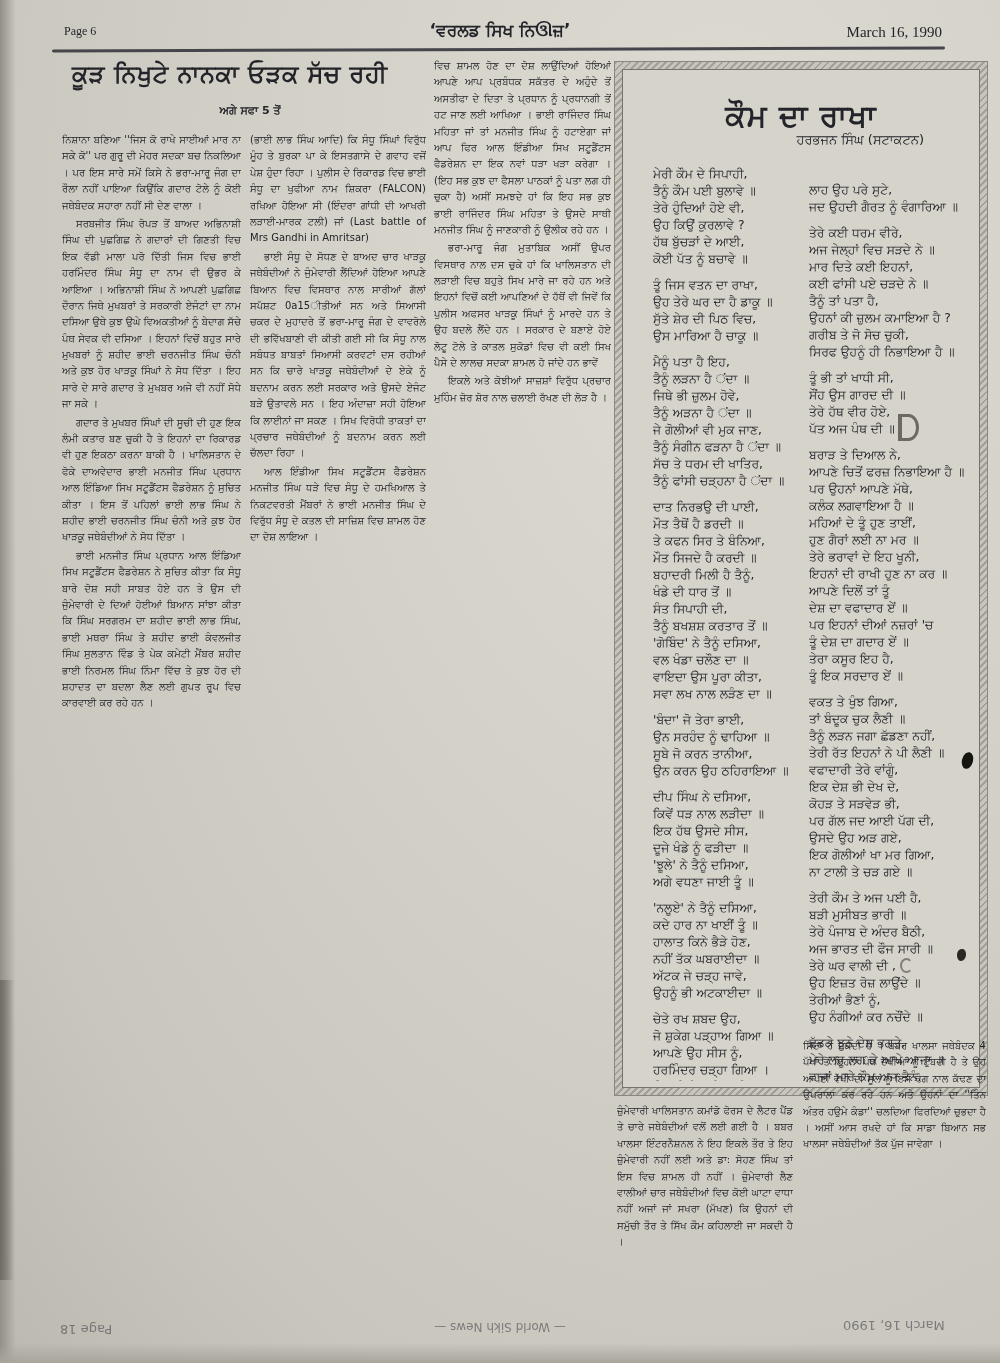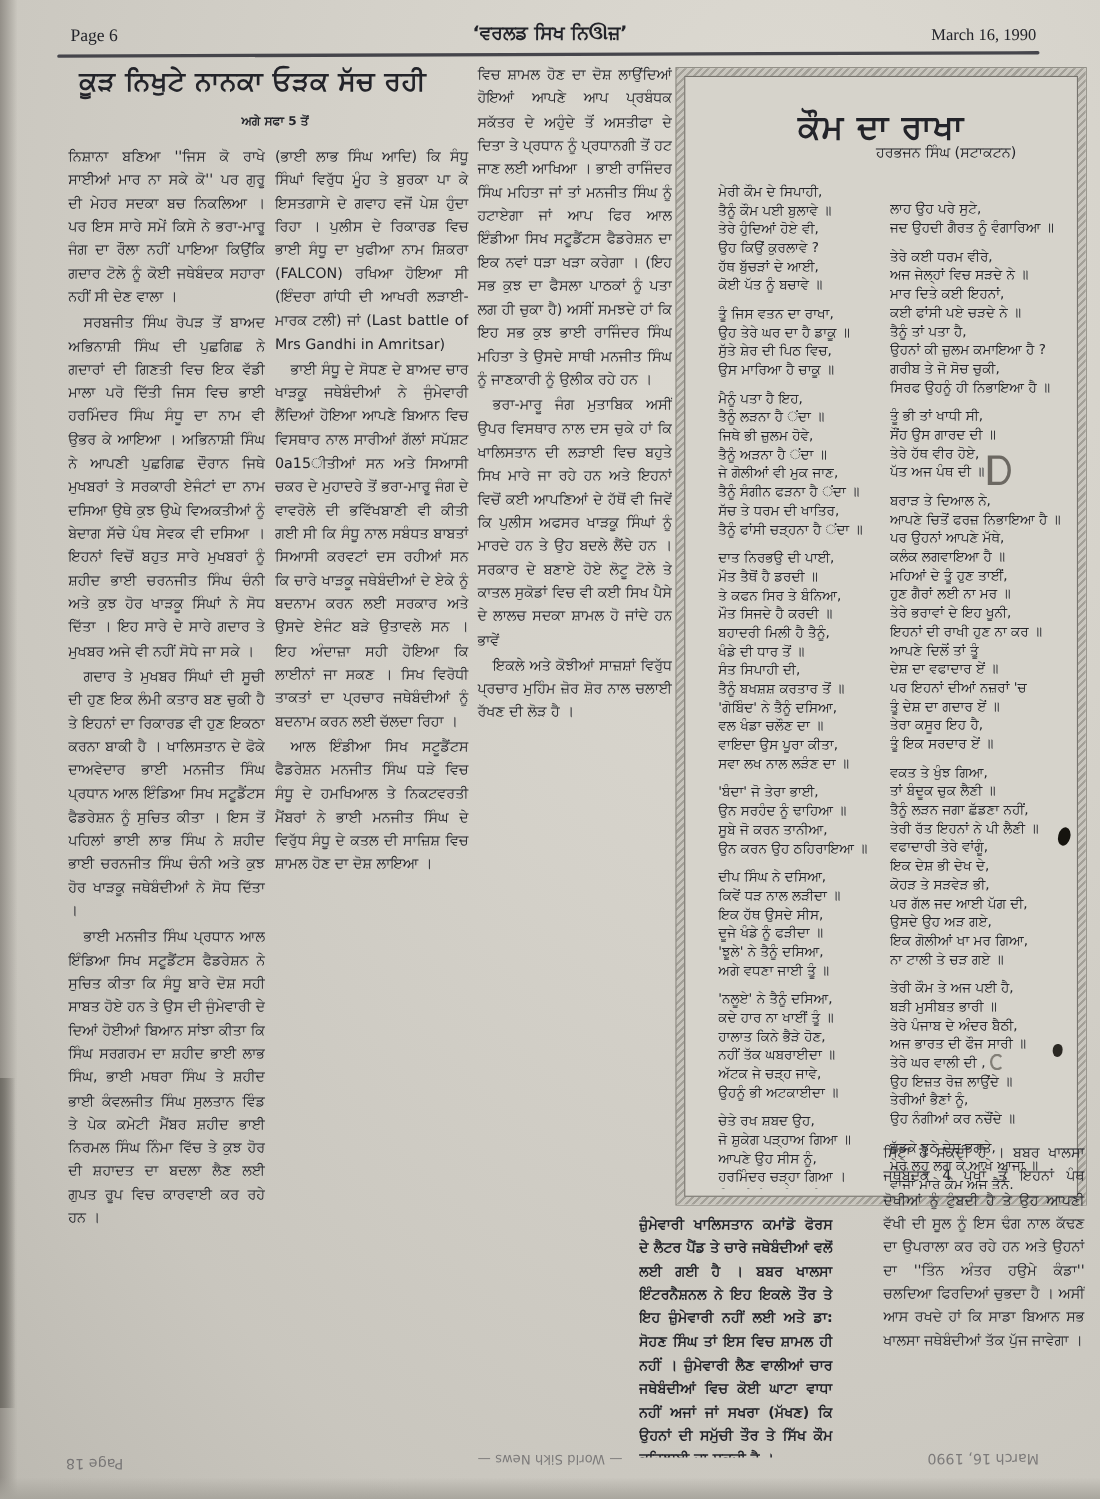--- a/index.html
+++ b/index.html
@@ -8,41 +8,41 @@
     background:radial-gradient(ellipse at 72% 18%, #dedbd3 0%, #d4d1c9 40%, #c9c6be 78%, #bcb9b1 100%);
     color:#23242a;}
   .film-edge-left{position:absolute;left:0;top:0;width:16px;height:1363px;
     background:linear-gradient(90deg,#938f88,rgba(147,143,136,0));}
   .film-edge-lower{position:absolute;left:0;top:980px;width:14px;height:300px;
     background:linear-gradient(90deg,#6f6c65,rgba(111,108,101,0));}
   .bottom-shade{position:absolute;left:0;bottom:0;width:100%;height:20px;
     background:linear-gradient(0deg,#a8a59d,rgba(168,165,157,0));}
 
   
-  .hdr-left{position:absolute;left:64px;top:24px;font-size:16px;font-family:"Liberation Serif",serif;}
+  .hdr-left{position:absolute;left:64px;top:24px;font-size:12px;font-family:"Liberation Serif",serif;}
   .hdr-center{position:absolute;left:300px;top:20px;width:400px;text-align:center;
     font-size:17px;font-weight:bold;}
   .hdr-right{position:absolute;right:58px;top:24px;font-size:15px;font-family:"Liberation Serif",serif;}
   .hdr-rule{position:absolute;left:52px;top:48px;width:893px;height:3px;background:#45454b;
     transform:rotate(-0.2deg);border-radius:2px;}
 
   
   .headline{position:absolute;left:72px;top:60px;width:356px;text-align:left;
     font-size:24px;font-weight:bold;line-height:1.2;letter-spacing:0.5px;}
   .cont-note{position:absolute;left:72px;top:104px;width:356px;text-align:center;
     font-size:11px;font-weight:bold;}
 
   
-  .bodycol{position:absolute;font-size:13px;line-height:1.64;text-align:justify;overflow:hidden;}
+  .bodycol{position:absolute;font-size:10px;line-height:1.64;text-align:justify;overflow:hidden;}
   .bodycol .para{margin:0 0 2px 0;text-indent:14px;}
   .bodycol .para:first-child{text-indent:0;}
   #col1{left:62px;top:132px;width:179px;height:1186px;}
   #col2{left:250px;top:132px;width:176px;height:1186px;}
   #col3{left:434px;top:58px;width:177px;height:1260px;}
-  #colA{left:581px;top:1103px;width:176px;height:222px;font-weight:bold;}
+  #colA{left:617px;top:1103px;width:176px;height:222px;}
   #colB{left:803px;top:1038px;width:183px;height:222px;}
 
   
   .poem-box{position:absolute;left:615px;top:62px;width:372px;height:1033px;
     background:repeating-linear-gradient(135deg,#a3a098 0 2px,#c8c5bd 2px 5px);
     box-shadow:0 0 0 1px #8a877f;}
   .poem-inner{position:absolute;left:7px;top:7px;right:7px;bottom:7px;background:#d6d3cb;
     border:1px solid #767playx;}
   .poem-inner{border:1px solid #76736d;overflow:hidden;}
   .poem-title{position:absolute;left:0;top:16px;width:100%;text-align:center;

